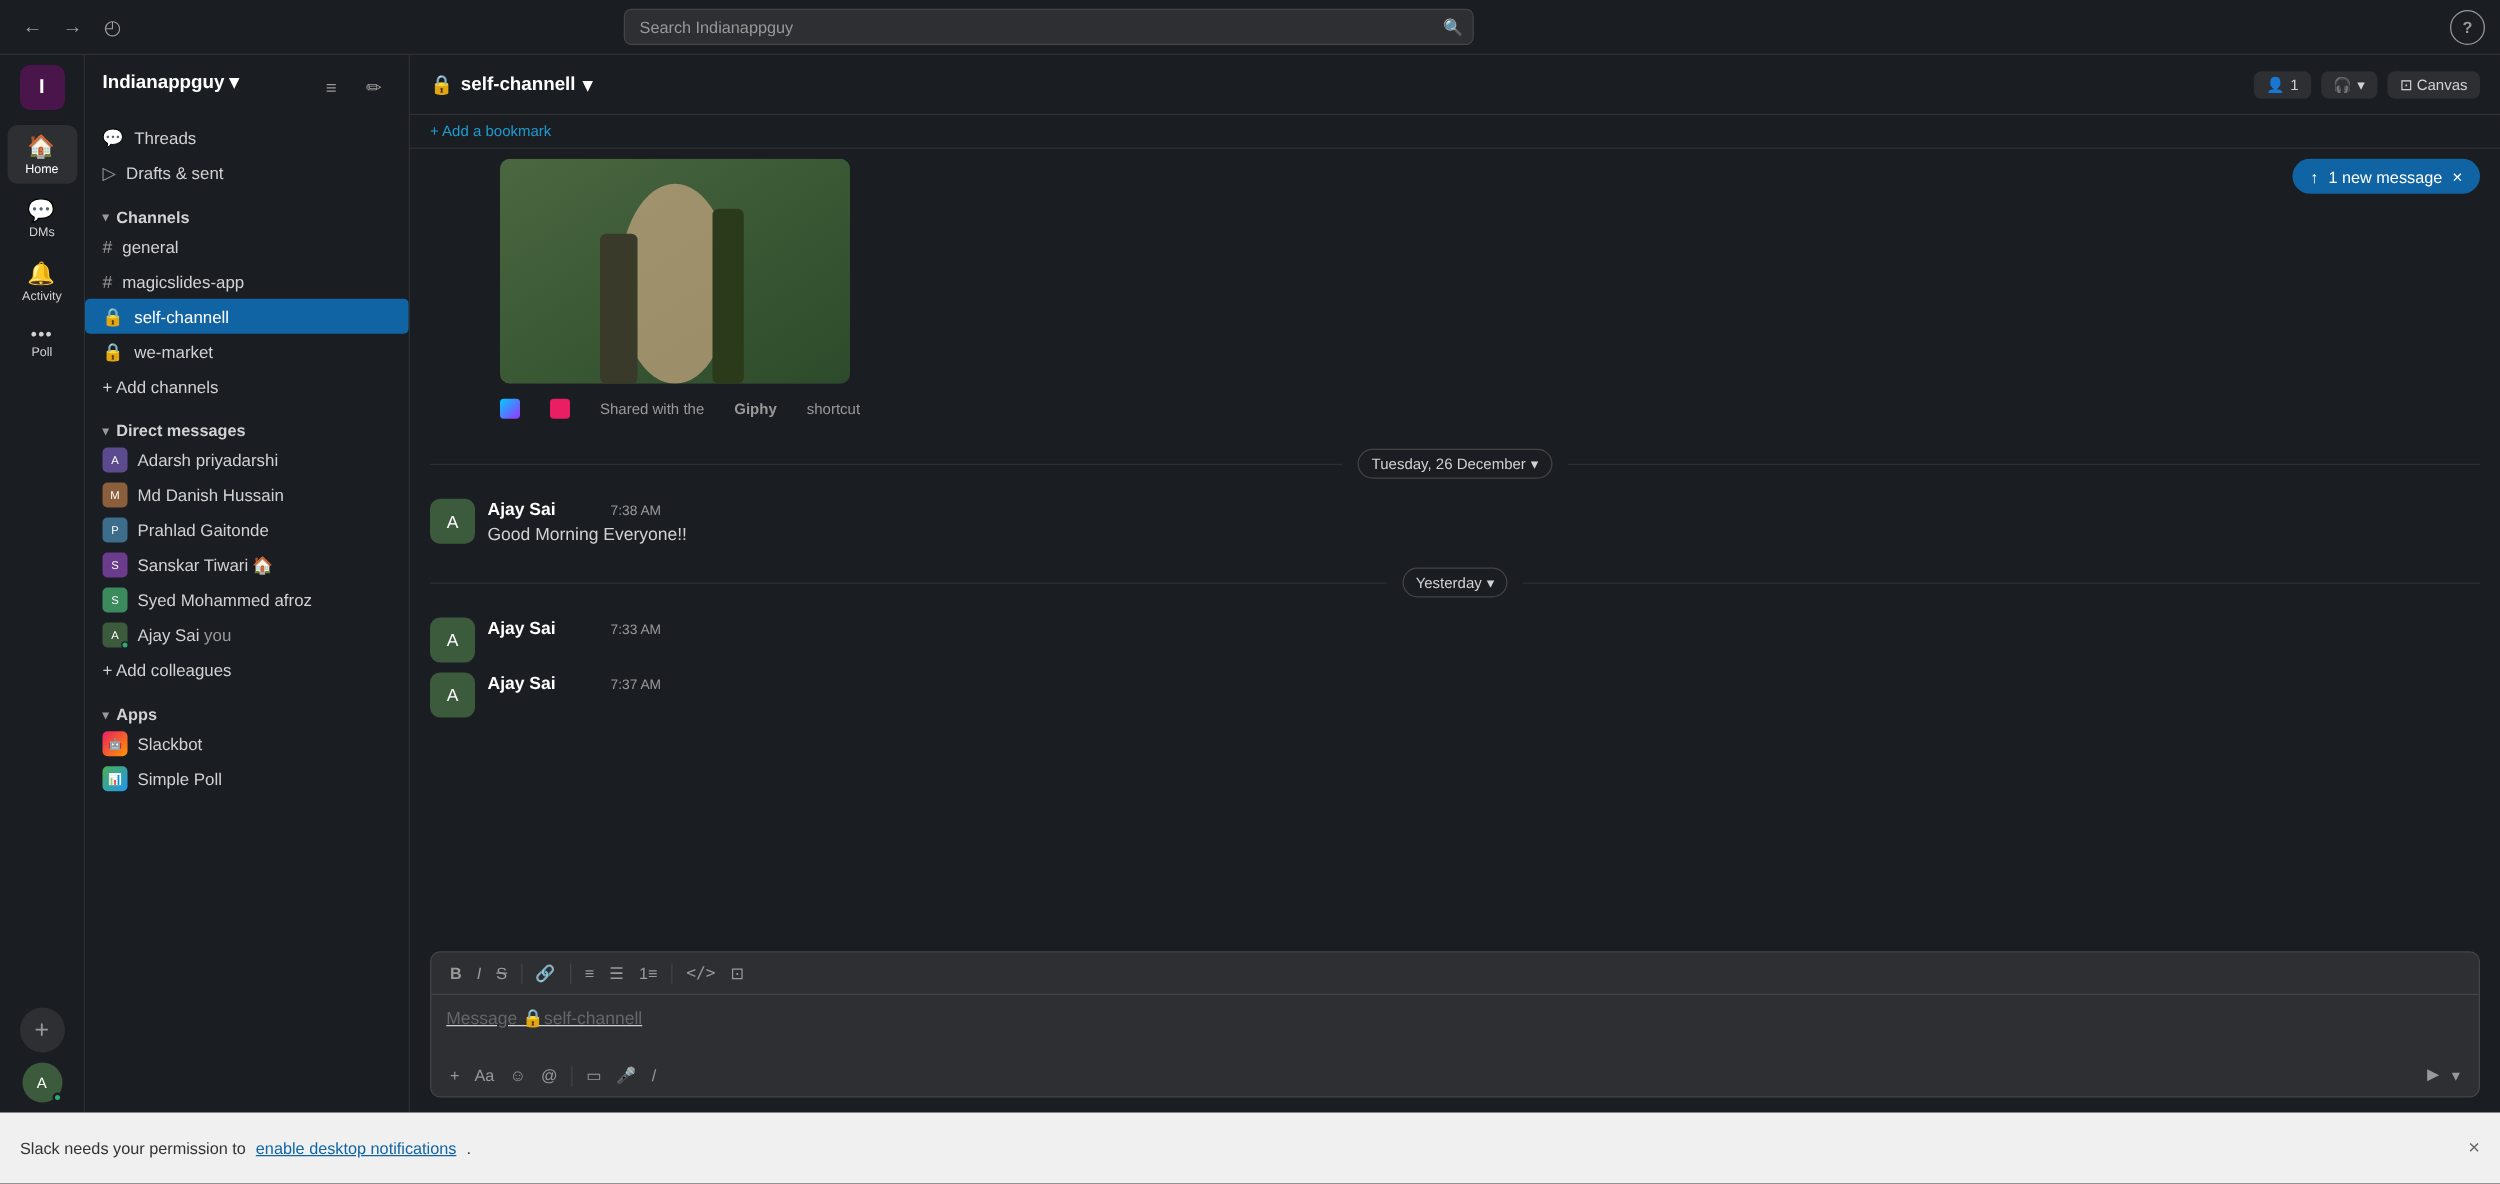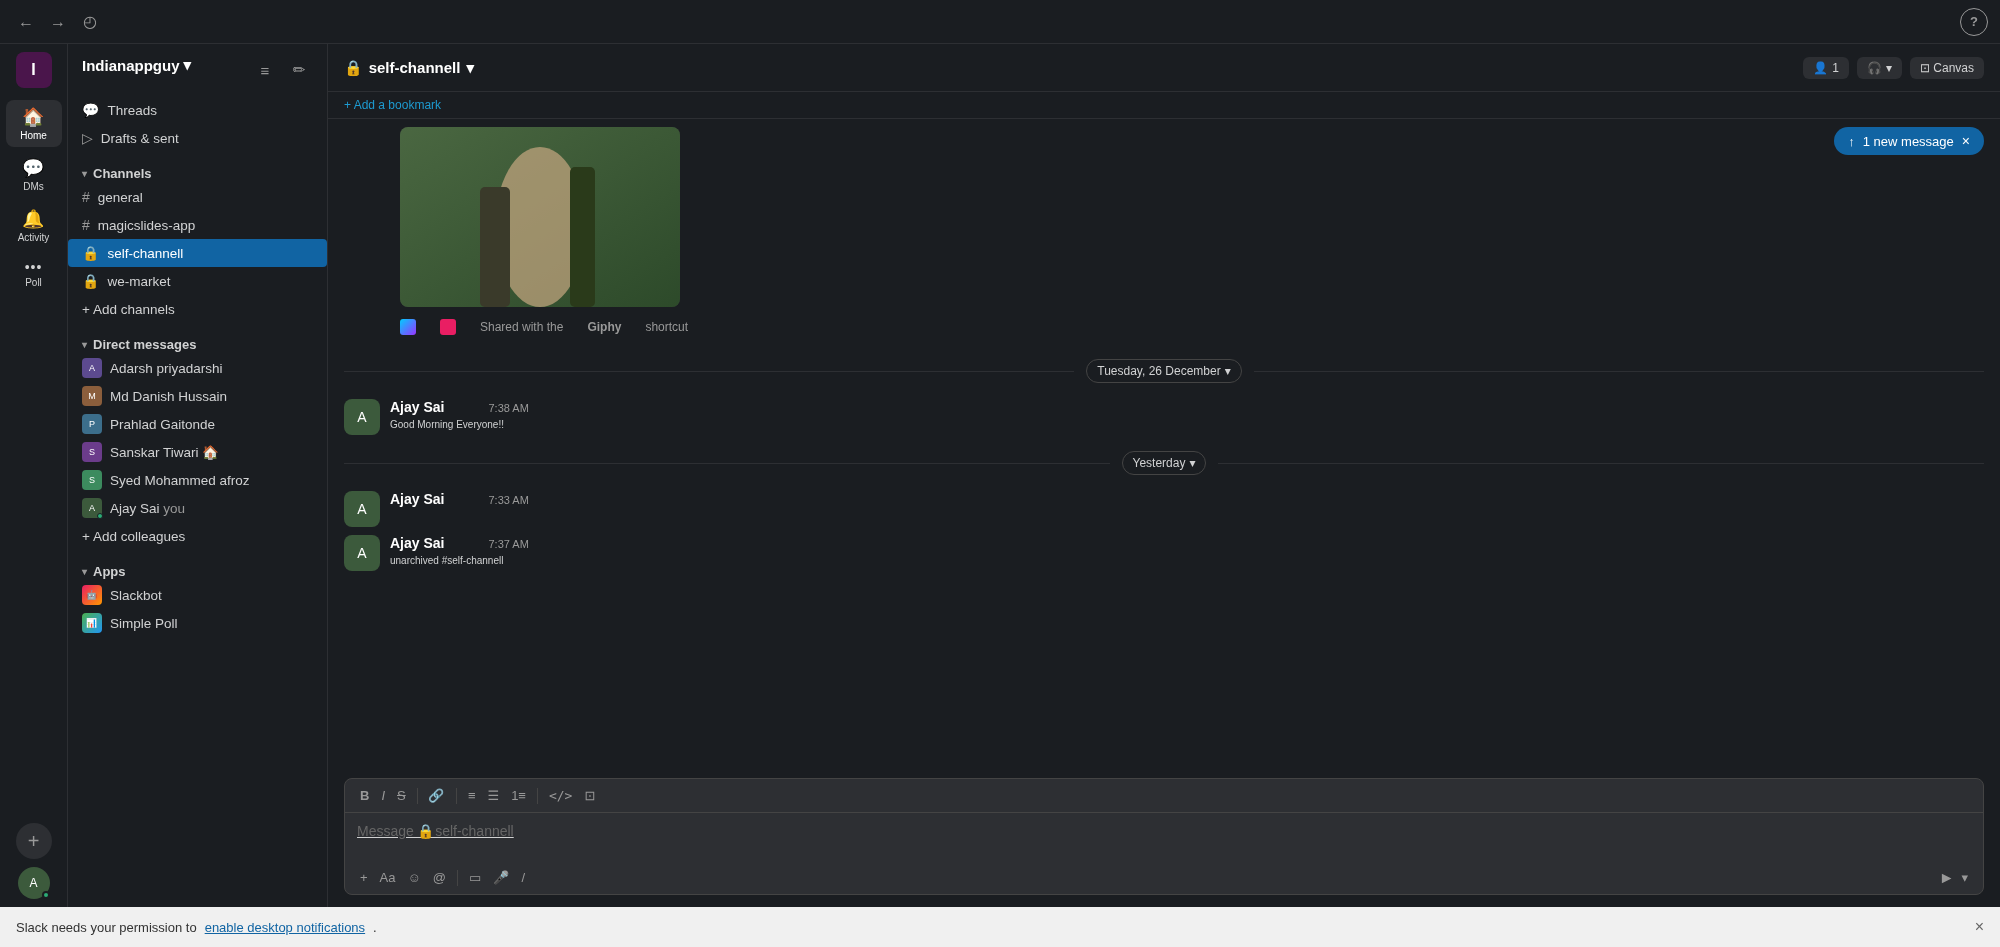--- a/index.html
+++ b/index.html
@@ -83,49 +83,53 @@
     .date-divider { display: flex; align-items: center; padding: 12px 16px; gap: 12px; }
     .date-divider-line { flex: 1; height: 1px; background: #2d2f33; }
     .date-divider-label { background: #1a1d21; border: 1px solid #444; border-radius: 12px; padding: 4px 10px; font-size: 12px; color: #d1d2d3; cursor: pointer; display: flex; align-items: center; gap: 4px; white-space: nowrap; }
 
     .message { display: flex; padding: 4px 16px; gap: 10px; }
     .msg-avatar { width: 36px; height: 36px; border-radius: 8px; background: #2d2f33; flex-shrink: 0; display: flex; align-items: center; justify-content: center; font-size: 14px; color: white; }
     .msg-content { flex: 1; }
     .msg-header { display: flex; align-items: baseline; gap: 8px; margin-bottom: 2px; }
     .msg-sender { font-weight: 700; font-size: 14px; color: white; }
     .msg-time { font-size: 11px; color: #999; margin-left: 36px; }
-    .msg-text { font-size: 10px; color: #d1d2d3; line-height: 1.5; }
+    .msg-text { font-size: 14px; color: #d1d2d3; line-height: 1.5; }
 
     
     .message-input-area { padding: 8px 16px 12px; flex-shrink: 0; }
     .input-box { background: #2d2f33; border: 1px solid #444; border-radius: 8px; overflow: hidden; }
     .input-toolbar { display: flex; align-items: center; padding: 6px 10px; gap: 2px; border-bottom: 1px solid #444; }
     .toolbar-btn { background: none; border: none; color: #999; cursor: pointer; padding: 3px 5px; border-radius: 3px; font-size: 13px; display: flex; align-items: center; justify-content: center; }
     .toolbar-divider { width: 1px; height: 16px; background: #444; margin: 0 4px; }
     .input-field { padding: 10px 12px; min-height: 48px; color: #d1d2d3; font-size: 14px; outline: none; cursor: text; text-decoration: underline; }
     .input-field-placeholder { color: #666; }
     .input-bottom-toolbar { display: flex; align-items: center; padding: 6px 10px; gap: 2px; }
     .send-btn { margin-left: auto; background: none; border: none; color: #999; cursor: pointer; font-size: 16px; }
 
     
-    .notification-bar { height: 40px; background: #f0f0f0; display: flex; align-items: center; padding: 0 16px; gap: 8px; font-size: 13px; color: #333; flex-shrink: 0; }
+    .notification-bar { height: 57px; background: #f0f0f0; display: flex; align-items: center; padding: 0 16px; gap: 8px; font-size: 13px; color: #333; flex-shrink: 0; }
     .notif-link { color: #1164A3; text-decoration: underline; cursor: pointer; }
     .notif-close { margin-left: auto; background: none; border: none; cursor: pointer; font-size: 16px; color: #666; }
 
     .hash-icon { color: #999; font-size: 13px; }
     .lock-icon { font-size: 12px; color: #999; }
   </style>
 </head>
 <body>
 
 <div class="topbar">
   <div class="topbar-nav">
     <button class="nav-btn">←</button>
     <button class="nav-btn">→</button>
     <button class="nav-btn">◴</button>
+  </div>
+  <div class="search-bar">
+    <input type="text" placeholder="Search Indianappguy" style="">
+    <span class="search-icon-wrap">🔍</span>
   </div>
   <div class="topbar-right">
     <button class="help-btn">?</button>
   </div>
 </div>
 
 <div class="main">
 
   <div class="icon-sidebar">
     <div class="workspace-avatar">I</div>
@@ -355,21 +359,20 @@
         </div>
       </div>
 
       <div class="message">
         <div class="msg-avatar" style="background:#3c5a3c;">A</div>
         <div class="msg-content">
           <div class="msg-header">
             <span class="msg-sender">Ajay Sai</span>
             <span class="msg-time">7:37 AM</span>
           </div>
-          <div class="msg-text">unarchived #self-channell</div>
         </div>
       </div>
 
     </div>
 
     <div class="message-input-area">
       <div class="input-box">
         <div class="input-toolbar">
           <button class="toolbar-btn" style="font-weight:bold;">B</button>
           <button class="toolbar-btn" style="font-style:italic;">I</button>

